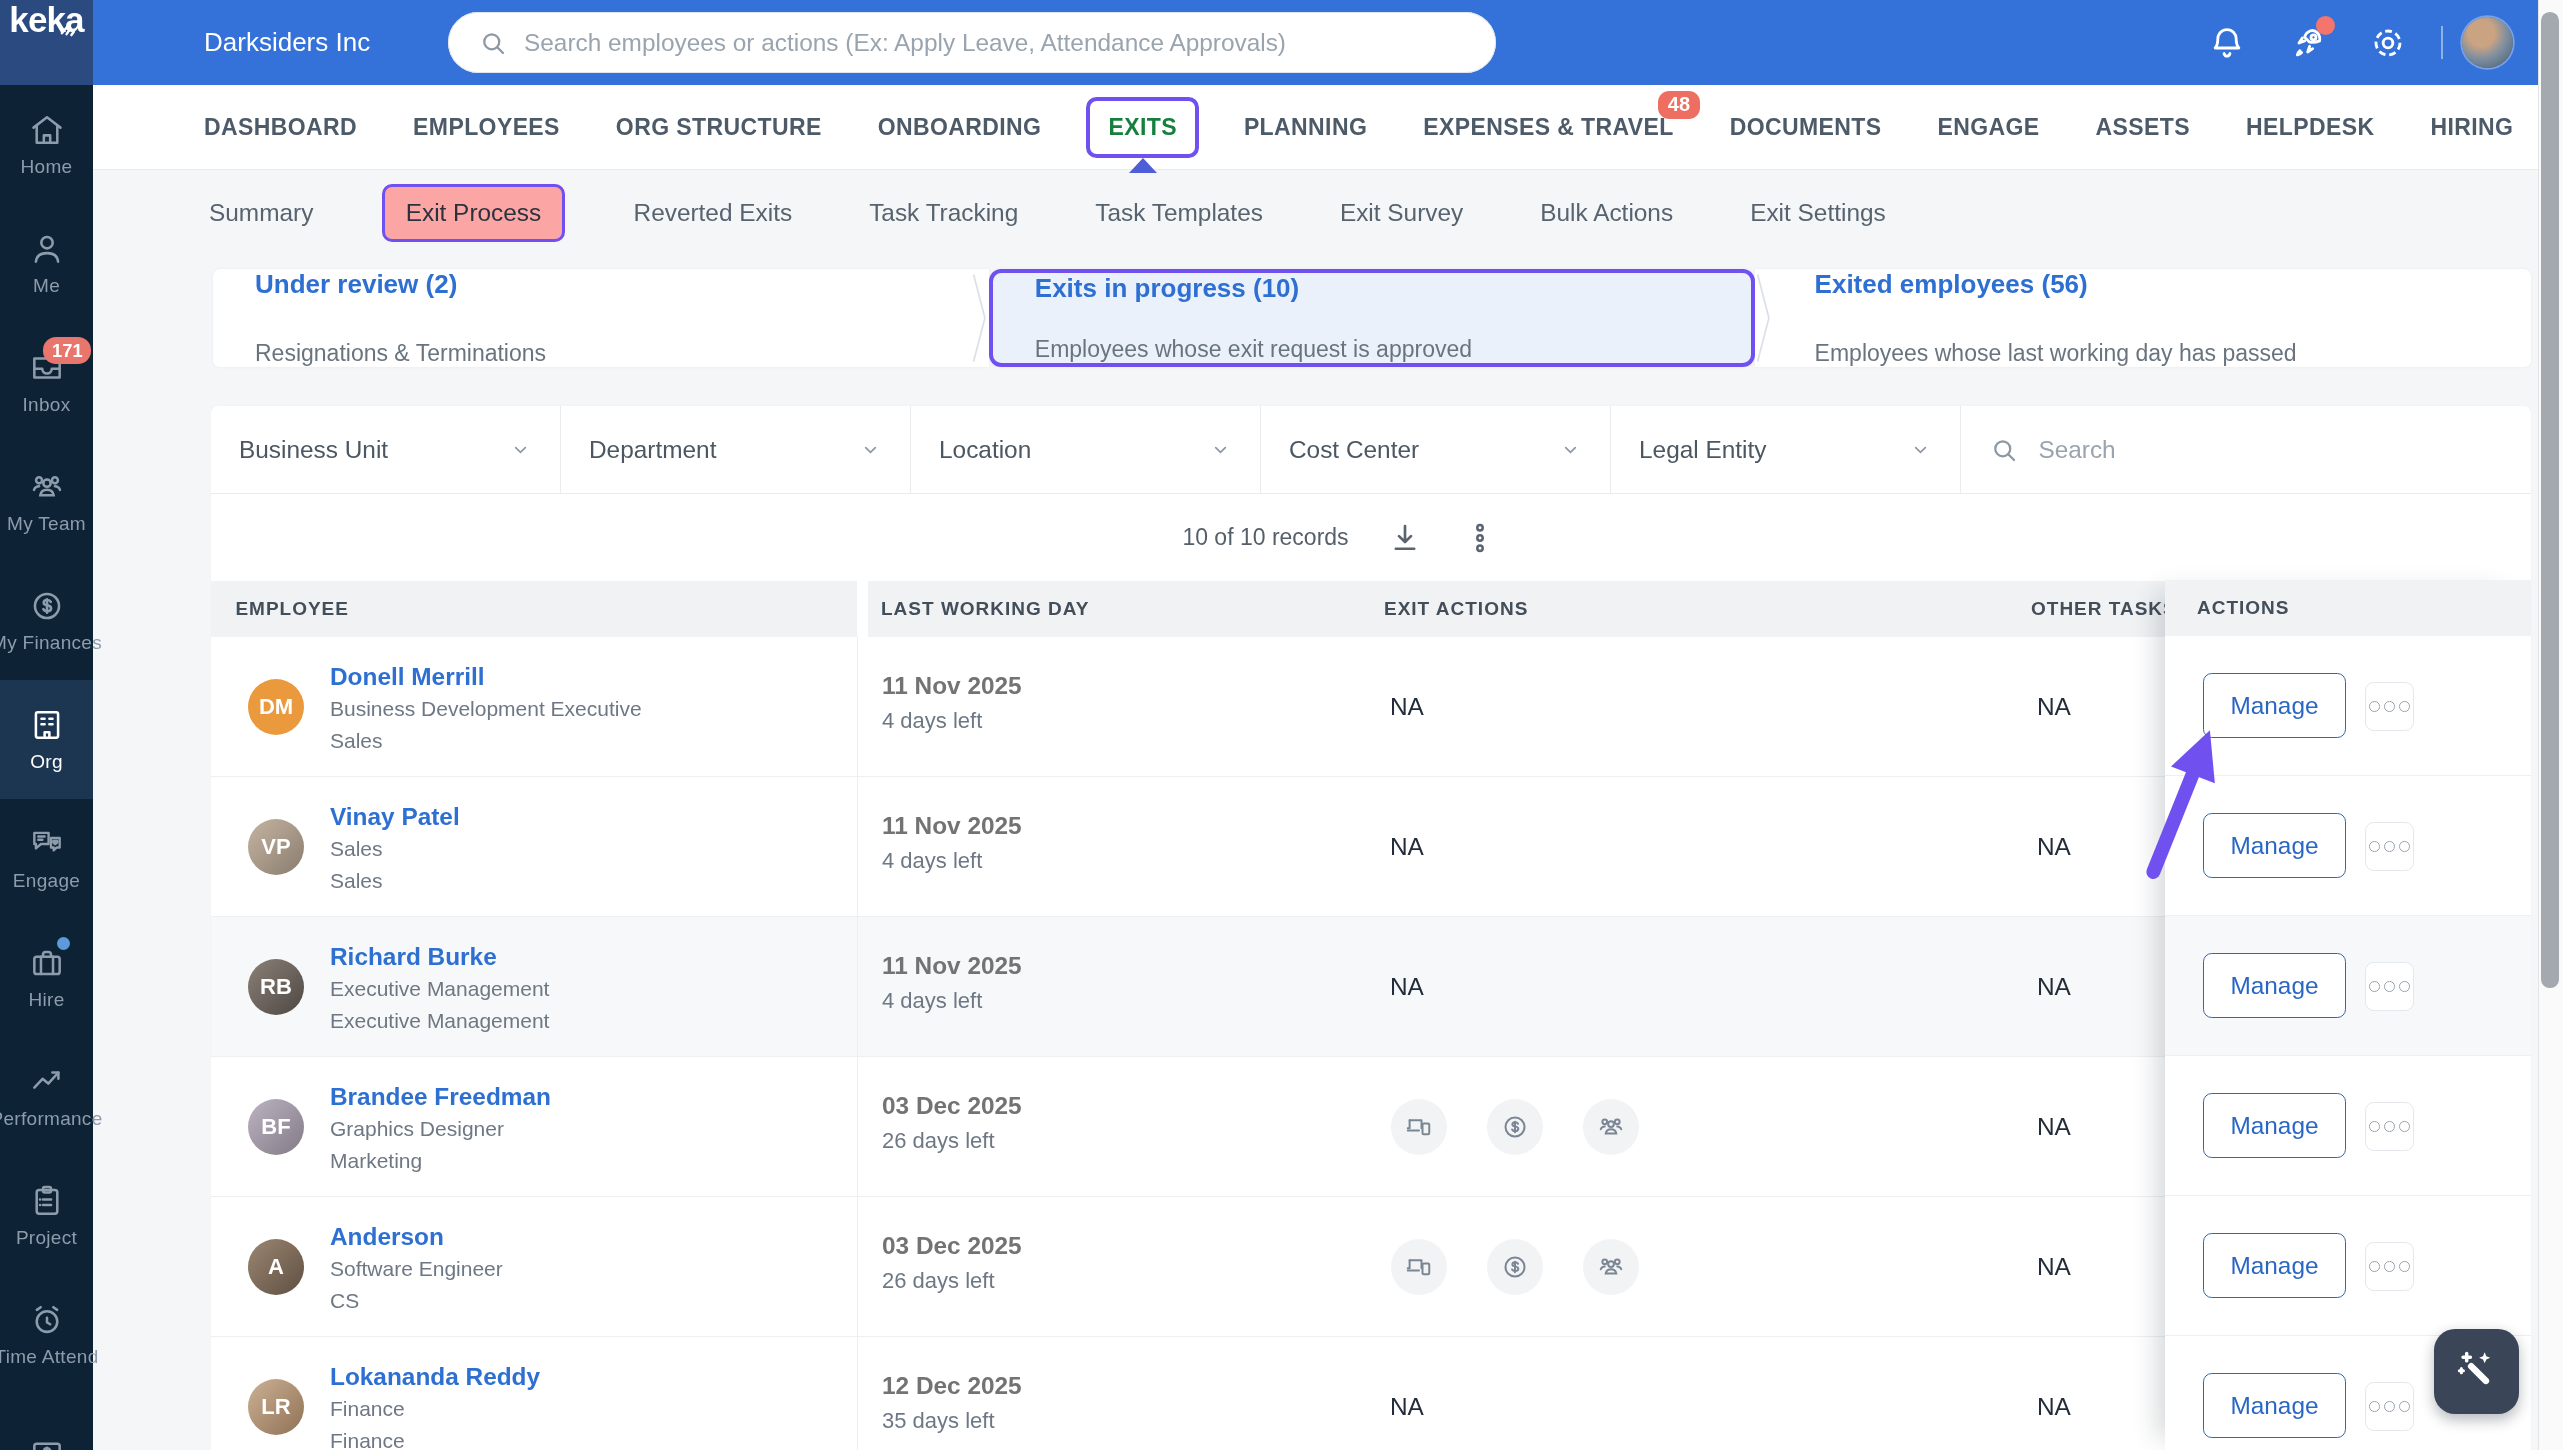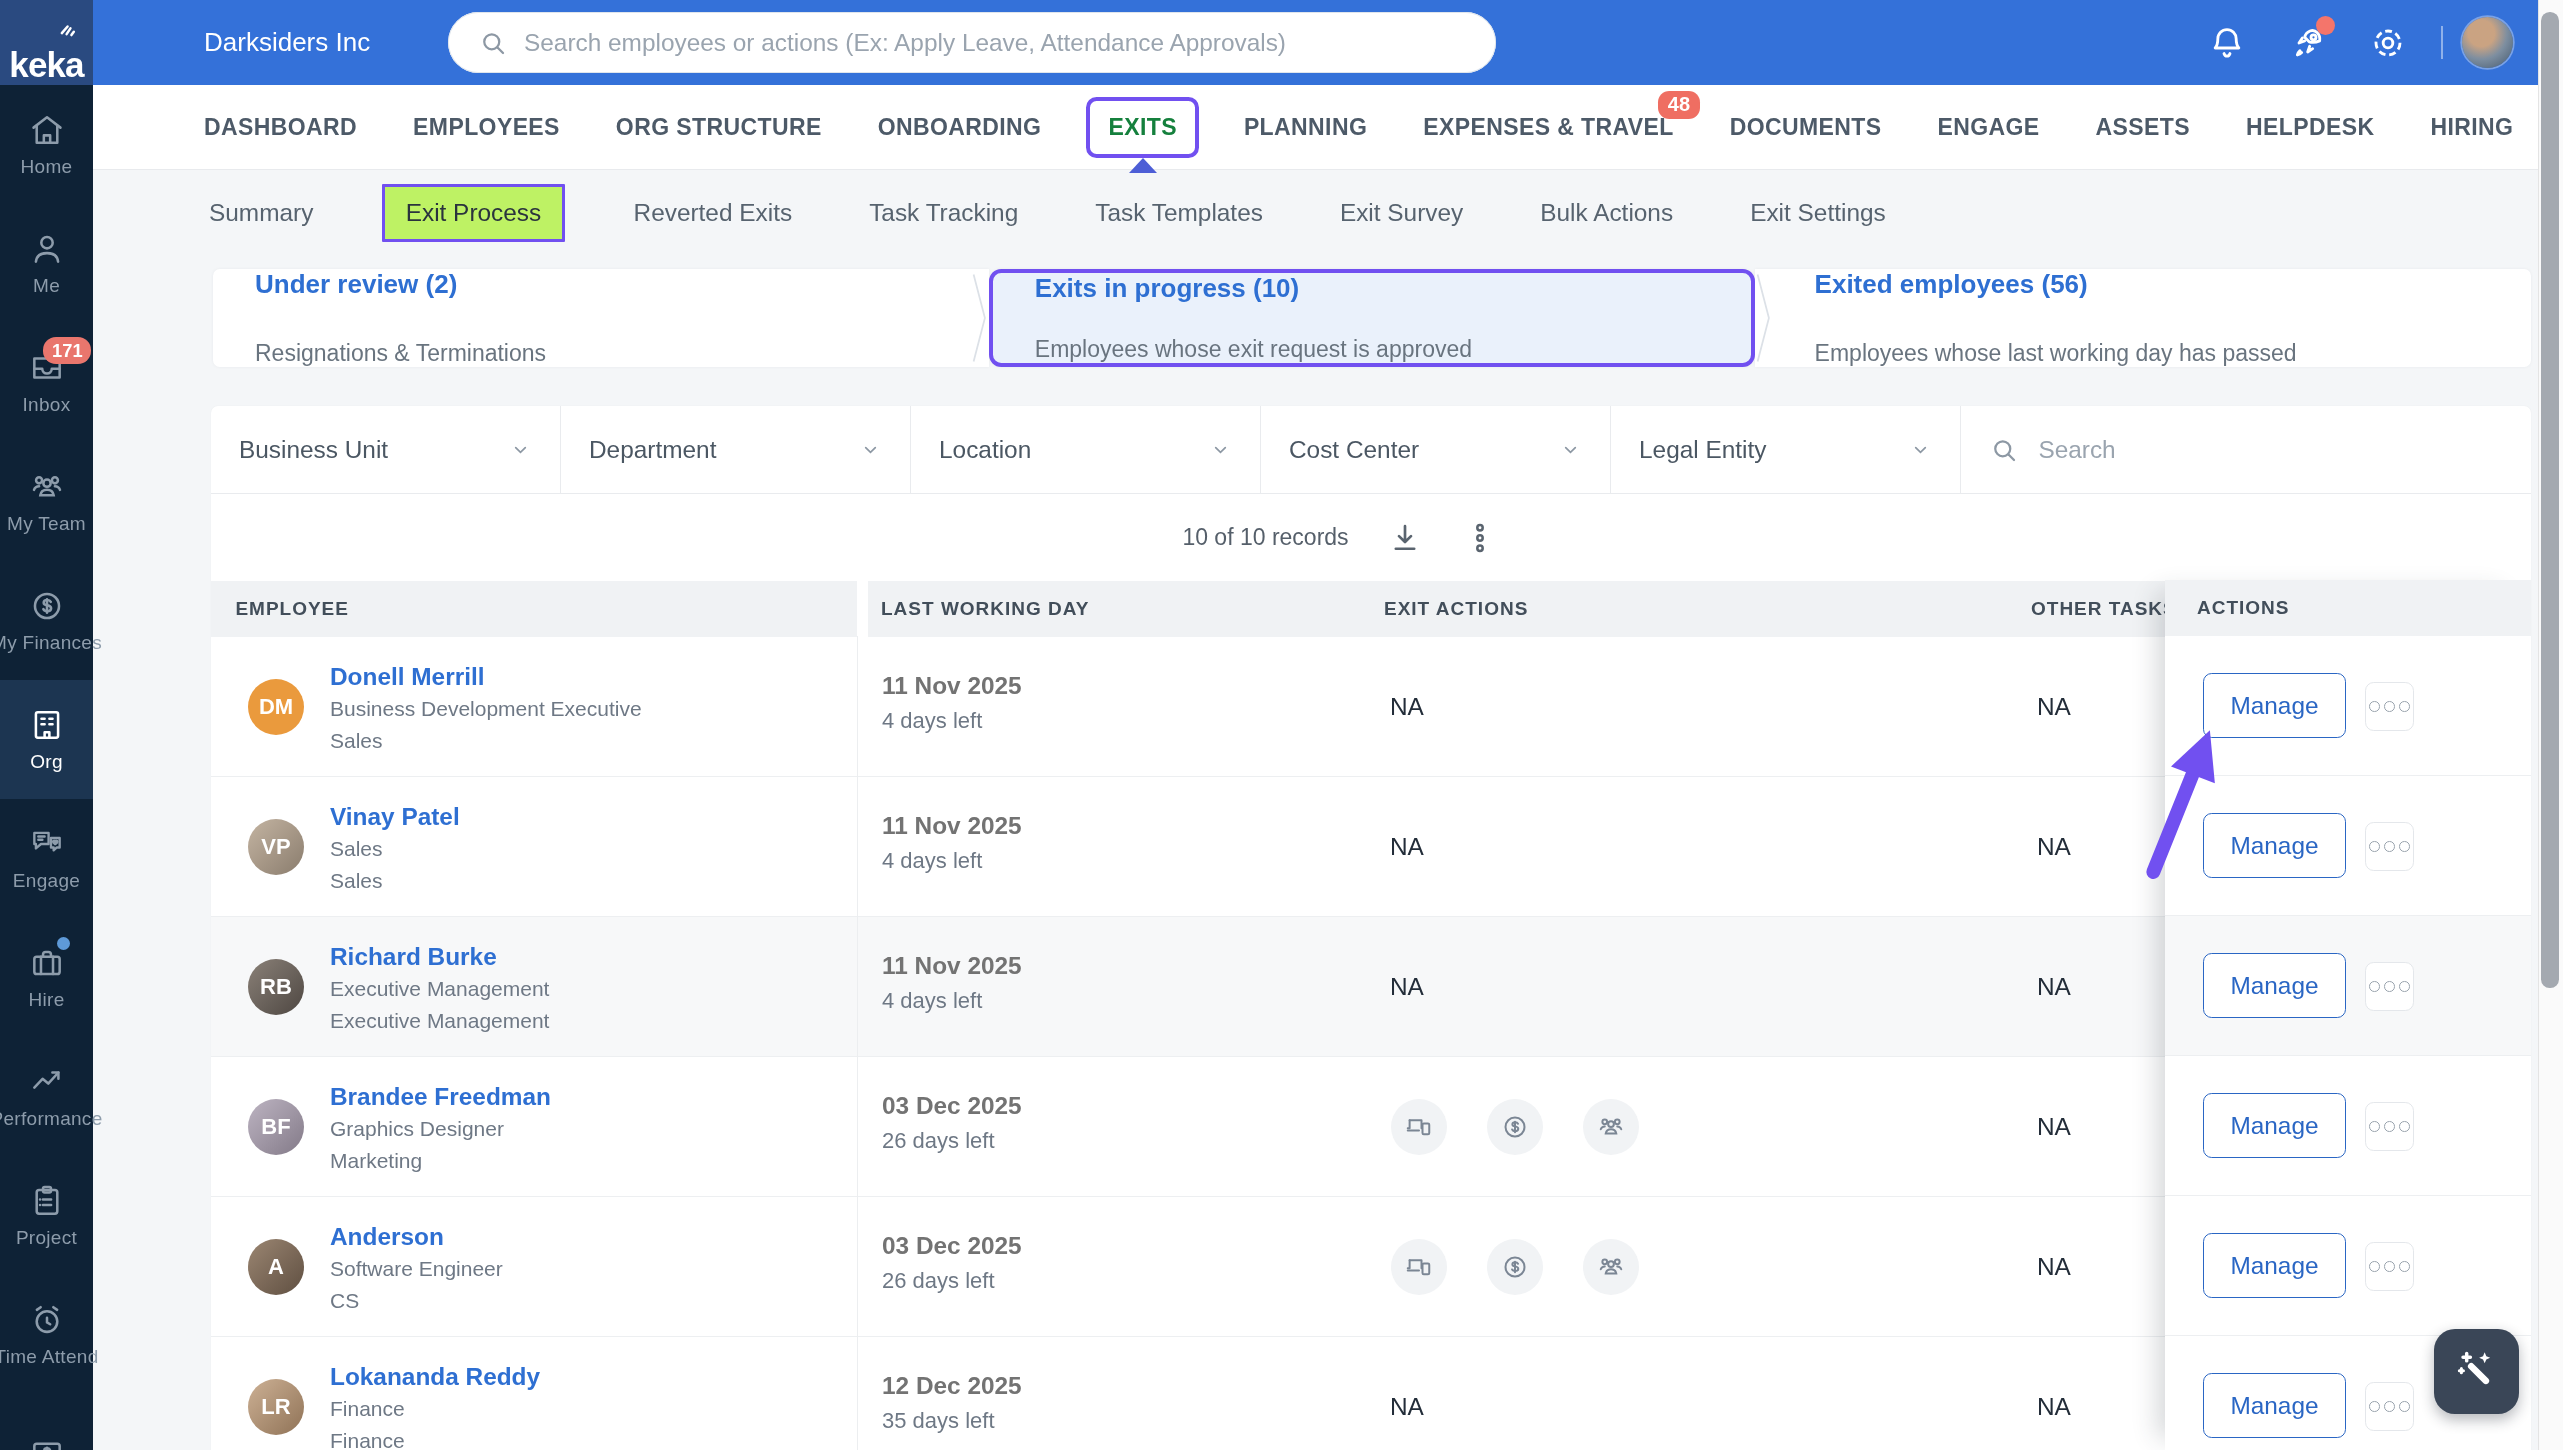--- a/index.html
+++ b/index.html
@@ -2,21 +2,21 @@
 <html style="font-size:14px"><head>
 <meta charset="utf-8">
 <style>
   html,body{margin:0;padding:0}
   body{font-family:"Liberation Sans",sans-serif;background:#e9ebee}
   #screen{position:relative;width:2563px;height:1451px;overflow:hidden;background:#f4f6f8}
   svg{display:block}
 
   
   .topbar{position:absolute;left:0;top:0;width:2563px;height:85px;background:#3471d9;z-index:6}
-  .logo-block{position:absolute;left:0;top:0;width:93px;height:85px;background:#2a4a80;display:flex;align-items:flex-end;justify-content:center}
+  .logo-block{position:absolute;left:0;top:0;width:93px;height:85px;background:#2a4a80;display:flex;align-items:flex-start;justify-content:center}
   .logo-word{color:#fff;font-size:35px;font-weight:800;letter-spacing:-0.9px;position:relative}
   .logo-spark{position:absolute;right:-14px;top:-12.2px;color:#fff}
   .company{position:absolute;left:204px;top:0;height:85px;display:flex;align-items:center;color:#fff;font-size:26px}
   .search-pill{position:absolute;left:448px;top:12.2px;width:1048px;height:61px;background:#fff;border-radius:31px;display:flex;align-items:center;padding:0 15.7px 0 30px;box-sizing:border-box;gap:14px;box-shadow:inset 0 0 0 0.9px #dfe5ec}
   .search-pill .mag{color:#8d98a4;flex:0 0 auto}
   .search-pill input{border:0;outline:0;flex:1;font-size:24.4px;color:#33404d;font-family:inherit;background:transparent}
   .search-pill input::placeholder{color:#9aa4af}
   .tb-icon{position:absolute;top:23px;width:40px;height:40px;color:#fff}
   .tb-bell{left:2207px}.tb-rocket{left:2288px}.tb-gear{left:2368px}
   .tb-rocket .dot{position:absolute;right:-7px;top:-7px;width:19px;height:19px;border-radius:50%;background:#f4756b}
@@ -38,21 +38,21 @@
   .side-item .s-icon{width:38px;height:38px}
   .side-item .s-label{font-size:19px;letter-spacing:0.3px;white-space:nowrap}
   .side-item.active{background:#1c3551;color:#fff}
   .side-badge{position:absolute;top:14px;right:1.7px;background:#e9766d;color:#fff;font-size:18.3px;font-weight:700;border-radius:13px;padding:2.6px 8.7px}
   .side-dot{position:absolute;top:19px;right:23px;width:13px;height:13px;border-radius:50%;background:#5e9ad8}
 
   
   .subnav{position:absolute;left:93px;top:171px;width:2470px;height:84px;display:flex;align-items:center;padding-left:116px;box-sizing:border-box;gap:77px;z-index:2}
   .subnav-item{font-size:24.4px;color:#57636f;white-space:nowrap}
   .subnav-item.active{color:#2a333d}
-  .process-box{display:inline-block;border:3.5px solid #7150f0;border-radius:1px;padding:12.2px 21px;margin:-12.2px -8.7px;background:#bef264}
+  .process-box{display:inline-block;border:3.5px solid #7150f0;border-radius:10px;padding:12.2px 21px;margin:-12.2px -8.7px;background:#fca5a5}
 
   
   .stage-cards{position:absolute;left:213px;top:269px;width:2318px;height:98px;display:flex;z-index:2;filter:drop-shadow(0 0.9px 1.7px rgba(16,24,40,.05))}
   .stage-card{flex:1;background:#fff;display:flex;flex-direction:column;justify-content:space-between;gap:10px;padding-left:42px;box-sizing:border-box}
   .stage-card:first-child{border-radius:7px 0 0 7px}
   .stage-card:last-child{border-radius:0 7px 7px 0}
   .stage-card .t{font-size:26px;font-weight:600;color:#2e6fd2}
   .stage-card .s{font-size:23px;color:#69747f}
   .stage-card.highlight{background:#eaf1fb;border:4.4px solid #7150f0;border-radius:12.2px}
   .chev{width:17.4px;background:#fff;position:relative;flex:0 0 auto}

